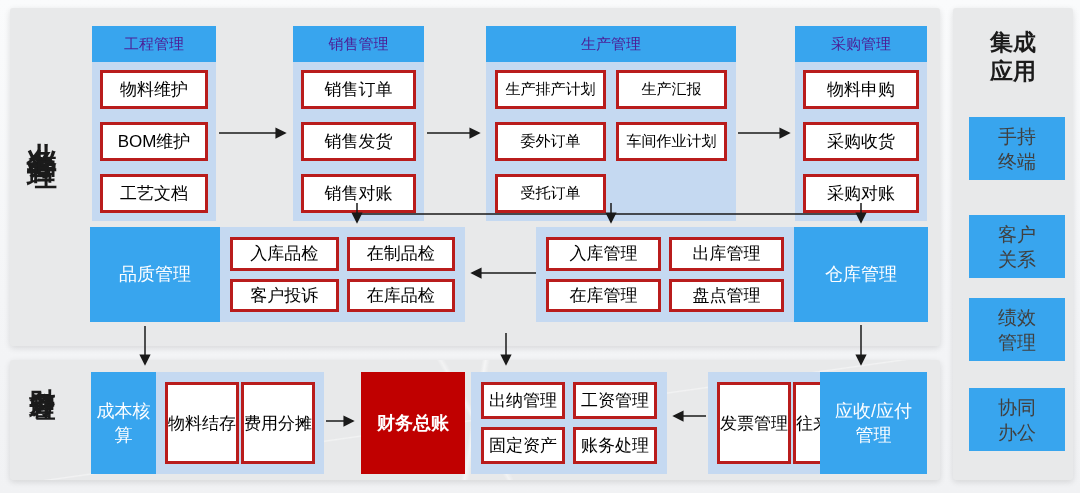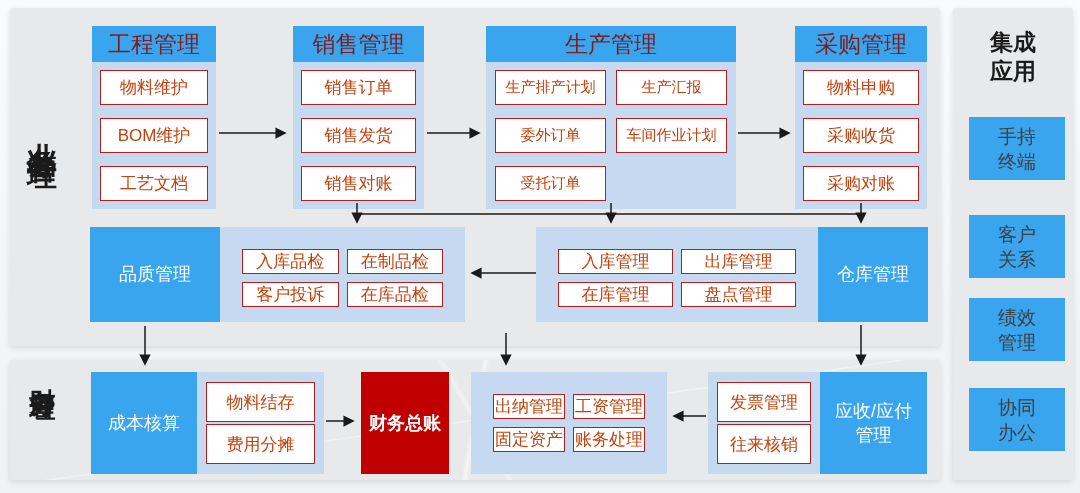--- a/index.html
+++ b/index.html
@@ -31,55 +31,55 @@
   .panel-integration{left:953px;top:8px;width:120px;height:472px;}
   .vlabel{
     position:absolute;writing-mode:vertical-rl;text-orientation:upright;
     font-weight:bold;color:#1b1b1b;line-height:1;
   }
   .vlabel-business{left:27px;top:118px;font-size:30px;letter-spacing:6px;}
   .vlabel-finance{left:30px;top:368px;font-size:26px;letter-spacing:2px;}
 
   .col{position:absolute;display:flex;flex-direction:column;}
   .col-header{
-    height:36px;background:var(--blue);color:#7f1d1d;flex:0 0 36px;
-    display:flex;align-items:center;justify-content:center;font-size:23px;
+    height:36px;background:var(--blue);color:#4c1d95;flex:0 0 36px;
+    display:flex;align-items:center;justify-content:center;font-size:15px;
   }
   .col-body{
     background:var(--lblue);flex:1;display:flex;flex-direction:column;
     padding:8px;gap:13px;
   }
   .col-body-grid{
     background:var(--lblue);flex:1;display:grid;
     grid-template-columns:1fr 1fr;column-gap:10px;row-gap:13px;
     padding:8px 9px;
   }
   .wbox{
-    background:#fff;border:1px solid #b91c1c;color:#c2410c;
+    background:#fff;border:3px solid #b91c1c;color:#000000;
     display:flex;align-items:center;justify-content:center;
     font-size:17px;font-weight:500;height:33px;white-space:nowrap;
   }
   .wbox-sm{font-size:15px;}
   .group{position:absolute;display:flex;}
   .bluebox{
     background:var(--blue);color:#fdfeff;
     display:flex;align-items:center;justify-content:center;
     font-size:18px;text-align:center;line-height:1.35;
   }
   .redbox{
     position:absolute;background:var(--red);color:#fff;font-weight:bold;
     display:flex;align-items:center;justify-content:center;font-size:18px;
   }
   .grid2x2{
     background:var(--lblue);display:grid;grid-template-columns:1fr 1fr;
-    column-gap:11px;row-gap:12px;padding:22px;gap:8px;
+    column-gap:11px;row-gap:12px;padding:10px;gap:8px;
   }
   .grid2x2 .wbox{height:auto;}
   .stack2{
-    background:var(--lblue);display:flex;flex-direction:column;
+    background:var(--lblue);display:flex;flex-direction:row;
     gap:2px;padding:10px 9px;
   }
   .stack2 .wbox{flex:1;height:auto;}
   .int-title{
     position:absolute;left:0;width:120px;top:28px;text-align:center;
     font-size:23px;font-weight:bold;color:#1b1b1b;line-height:29px;
   }
   .int-item{
     position:absolute;left:16px;width:96px;height:63px;background:var(--blue);
     color:#404040;display:flex;align-items:center;justify-content:center;
@@ -159,21 +159,21 @@
   </div>
 
   <div class="group" style="left:91px;top:372px;width:233px;height:102px;">
     <div class="bluebox" style="width:106px;">成本核算</div>
     <div class="stack2" style="flex:1;">
       <div class="wbox">物料结存</div>
       <div class="wbox">费用分摊</div>
     </div>
   </div>
 
-  <div class="redbox" style="left:361px;top:372px;width:88px;height:102px;">财务总账</div>
+  <div class="redbox" style="left:361px;top:372px;width:104px;height:102px;">财务总账</div>
 
   <div class="grid2x2" style="position:absolute;left:471px;top:372px;width:196px;height:102px;box-sizing:border-box;">
     <div class="wbox">出纳管理</div>
     <div class="wbox">工资管理</div>
     <div class="wbox">固定资产</div>
     <div class="wbox">账务处理</div>
   </div>
 
   <div class="group" style="left:708px;top:372px;width:219px;height:102px;">
     <div class="stack2" style="width:112px;box-sizing:border-box;">

